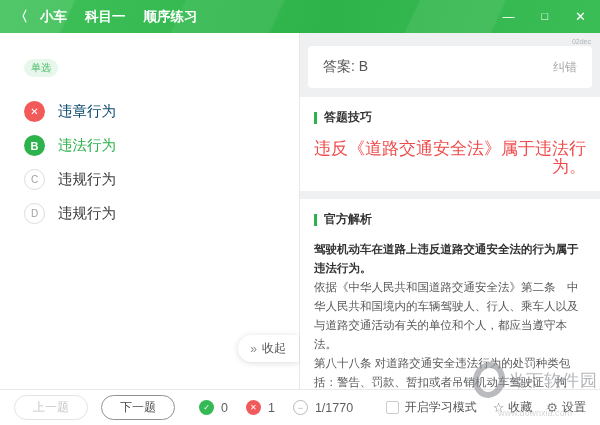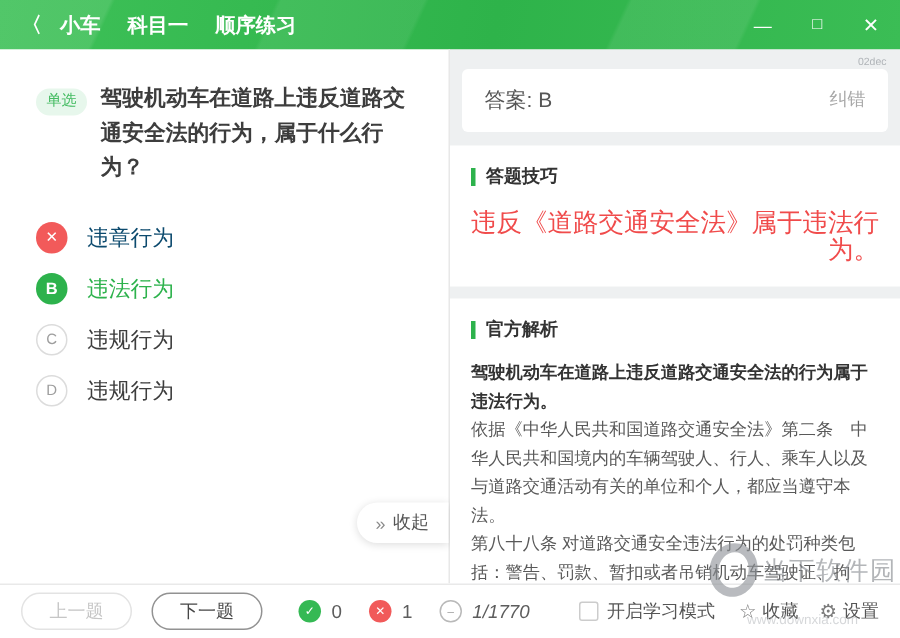--- a/index.html
+++ b/index.html
@@ -56,21 +56,21 @@
     padding:5px 13px 5px 12px; display:flex; align-items:center; gap:6px;
     font-size:12px; color:#555; cursor:pointer; font-family:inherit;
   }
   .collapse-btn .chev { color:#8a8a8a; font-size:12px; letter-spacing:-1px; }
 
   
   .answer-panel { flex:1; background:#eef0f1; position:relative; display:flex; flex-direction:column; overflow:hidden; }
   .corner-mark { position:absolute; top:5px; right:9px; font-size:7px; color:#b0b4b8; }
   .answer-card {
     margin:13px 8px 9px 8px; background:#fff; border-radius:4px;
-    padding:12px 15px; display:flex; justify-content:space-between; align-items:flex-start;
+    padding:12px 15px; display:flex; justify-content:space-between; align-items:center;
   }
   .answer-value { font-size:14px; color:#565656; }
   .report-error { font-size:12px; color:#a8a8a8; cursor:pointer; }
 
   .section { background:#fff; padding:12px 14px 15px 14px; }
   .section.tips { margin-bottom:8px; }
   .section.analysis { flex:1; }
   .sec-header { display:flex; align-items:center; gap:7px; }
   .sec-bar { width:3px; height:12px; background:#2db24c; flex:none; }
   .sec-title { font-size:12px; font-weight:bold; color:#333; }
@@ -92,21 +92,21 @@
   .nav-btn.next { border:1px solid #929292; color:#474747; }
   .counters { display:flex; align-items:center; margin-left:24px; }
   .cnt-icon {
     width:15px; height:15px; border-radius:50%; display:flex; align-items:center; justify-content:center;
     color:#fff; font-size:8px; flex:none;
   }
   .cnt-icon.ok  { background:#35b954; }
   .cnt-icon.bad { background:#f15a5a; }
   .cnt-icon.prog { background:#fff; border:1px solid #b9b9b9; color:#b0b0b0; font-size:9px; }
   .cnt-num { font-size:12.5px; color:#5d5d5d; margin:0 18px 0 7px; }
-  .cnt-num.last { margin-right:0;font-style:italic; }
+  .cnt-num.last { margin-right:0; }
   .footer-right { margin-left:auto; display:flex; align-items:center; }
   .checkbox { width:13px; height:13px; border:1px solid #ccc; border-radius:2px; background:#fff; cursor:pointer; flex:none; }
   .chk-label { font-size:12px; color:#555; margin:0 16px 0 6px; cursor:pointer; }
   .ico { font-size:13px; color:#7c7c7c; margin-right:4px; }
   .ftr-link { font-size:12px; color:#555; cursor:pointer; }
   .gap14 { width:14px; }
 
   
   .watermark {
     position:absolute; right:2px; bottom:27px; z-index:20; pointer-events:none;
@@ -137,21 +137,20 @@
       <span class="win-btn max">□</span>
       <span class="win-btn close">✕</span>
     </div>
   </header>
 
   <div class="content">
 
     <section class="question-panel">
       <div class="q-row">
         <span class="badge">单选</span>
-        <p class="q-text">驾驶机动车在道路上违反道路交通安全法的行为，属于什么行为？</p>
       </div>
       <div class="options">
         <div class="option wrong">
           <span class="opt-circle wrong">✕</span>
           <span class="opt-label">违章行为</span>
         </div>
         <div class="option correct">
           <span class="opt-circle correct">B</span>
           <span class="opt-label">违法行为</span>
         </div>

